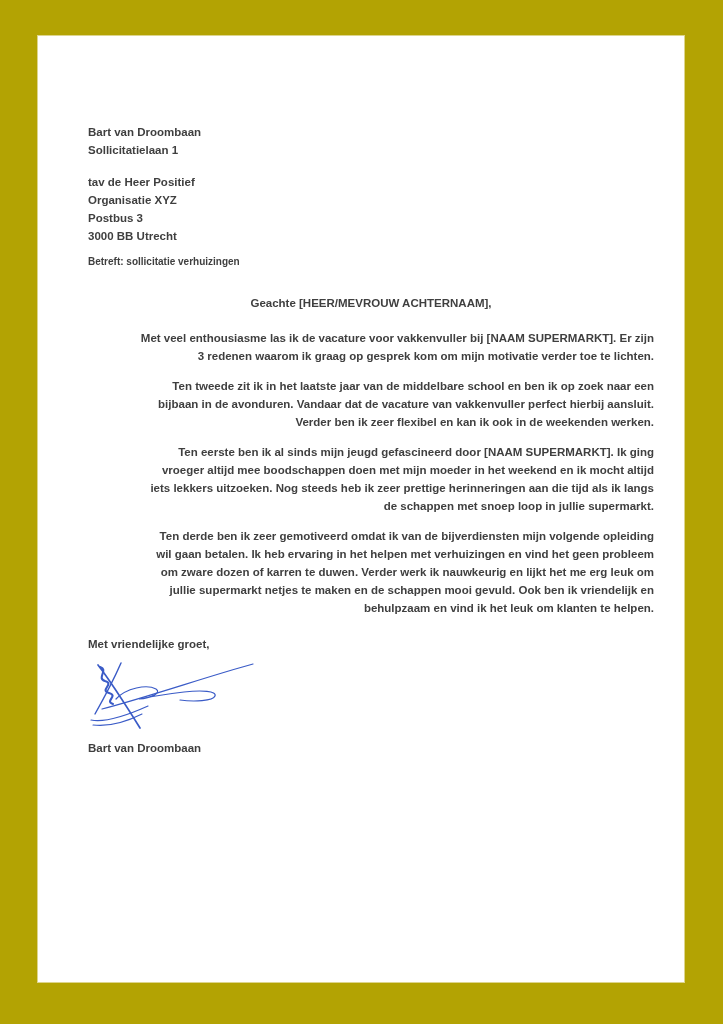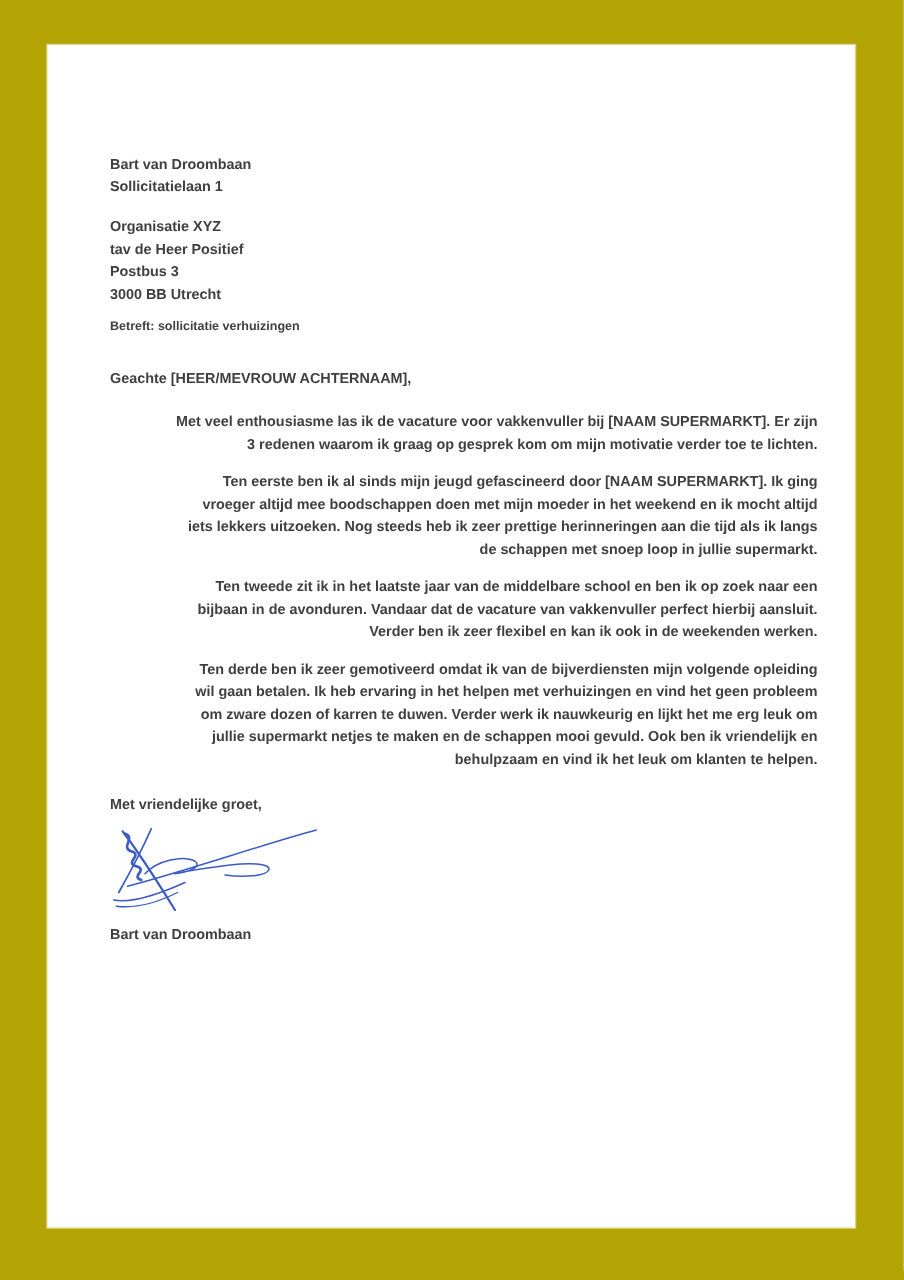--- a/index.html
+++ b/index.html
@@ -36,21 +36,21 @@
     white-space: pre-line;
   }
   .sender { margin: 0 0 14px 0; }
   .recipient { margin: 0 0 9px 0; }
   .dateline { margin: 0 0 32px 0; }
   .subject {
     margin: 0 0 24px 0;
     font-size: 10px;
     line-height: 16px;
   }
-  .salutation { margin: 16px 0 17px 0; }
+  .salutation { margin: 16px 0 17px 0; text-align: center; }
   .para { margin: 0 0 12px 0; max-width: 575px; text-align: right; }
   .para.extra-space { margin-top: 9px; }
   .closing { margin: 18px 0 0 0; }
   .signature {
     display: block;
     margin: 4px 0 0 2px;
     color: var(--signature-color, #3a5bc7);
   }
   .signature path {
     fill: none;
@@ -65,40 +65,40 @@
 <div class="frame">
   <div class="paper">
     <div class="content">
 
       <div class="sender">
         <div class="addr-line">Bart van Droombaan</div>
         <div class="addr-line">Sollicitatielaan 1</div>
       </div>
 
       <div class="recipient">
+        <div class="addr-line">tav de Heer Positief</div>
         <div class="addr-line">Organisatie XYZ</div>
-        <div class="addr-line">tav de Heer Positief</div>
         <div class="addr-line">Postbus 3</div>
         <div class="addr-line">3000 BB Utrecht</div>
       </div>
 
 
       <div class="subject">Betreft: sollicitatie verhuizingen</div>
 
       <div class="salutation">Geachte [HEER/MEVROUW ACHTERNAAM],</div>
 
       <p class="para">Met veel enthousiasme las ik de vacature voor vakkenvuller bij [NAAM SUPERMARKT]. Er zijn
 3 redenen waarom ik graag op gesprek kom om mijn motivatie verder toe te lichten.</p>
+      <p class="para">Ten tweede zit ik in het laatste jaar van de middelbare school en ben ik op zoek naar een
+bijbaan in de avonduren. Vandaar dat de vacature van vakkenvuller perfect hierbij aansluit.
+Verder ben ik zeer flexibel en kan ik ook in de weekenden werken.</p>
       <p class="para">Ten eerste ben ik al sinds mijn jeugd gefascineerd door [NAAM SUPERMARKT]. Ik ging
 vroeger altijd mee boodschappen doen met mijn moeder in het weekend en ik mocht altijd
 iets lekkers uitzoeken. Nog steeds heb ik zeer prettige herinneringen aan die tijd als ik langs
 de schappen met snoep loop in jullie supermarkt.</p>
-      <p class="para">Ten tweede zit ik in het laatste jaar van de middelbare school en ben ik op zoek naar een
-bijbaan in de avonduren. Vandaar dat de vacature van vakkenvuller perfect hierbij aansluit.
-Verder ben ik zeer flexibel en kan ik ook in de weekenden werken.</p>
       <p class="para extra-space">Ten derde ben ik zeer gemotiveerd omdat ik van de bijverdiensten mijn volgende opleiding
 wil gaan betalen. Ik heb ervaring in het helpen met verhuizingen en vind het geen probleem
 om zware dozen of karren te duwen. Verder werk ik nauwkeurig en lijkt het me erg leuk om
 jullie supermarkt netjes te maken en de schappen mooi gevuld. Ook ben ik vriendelijk en
 behulpzaam en vind ik het leuk om klanten te helpen.</p>
 
       <div class="closing">Met vriendelijke groet,</div>
 
       <svg class="signature" width="170" height="74" viewBox="0 0 170 74" aria-hidden="true">
         <path d="M8,8 C15,17 32,42 50,71" stroke-width="1.7"></path>

